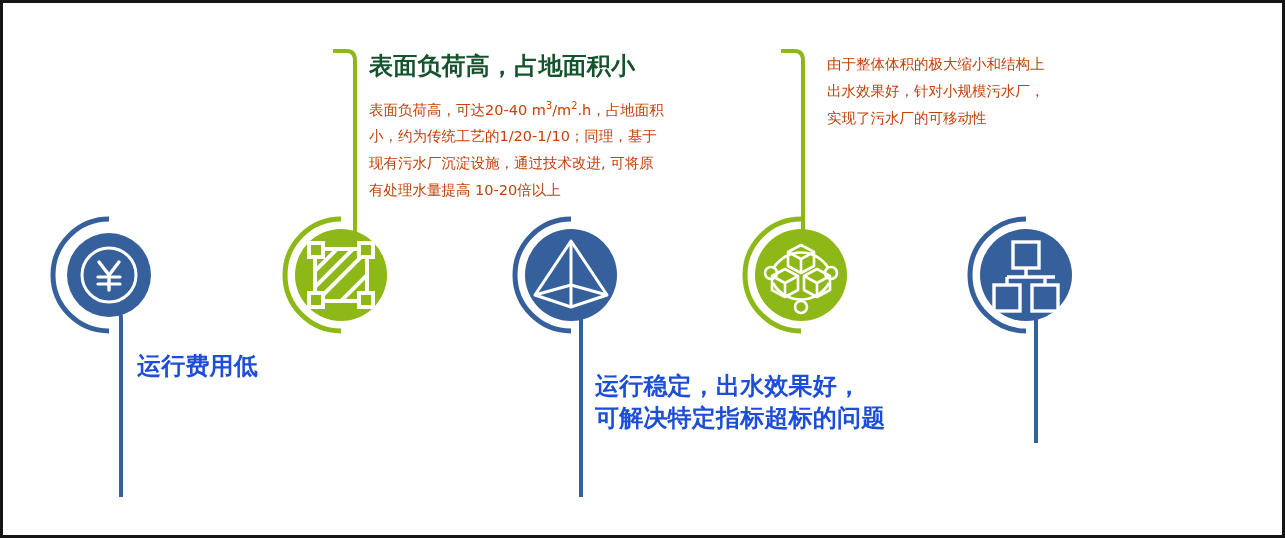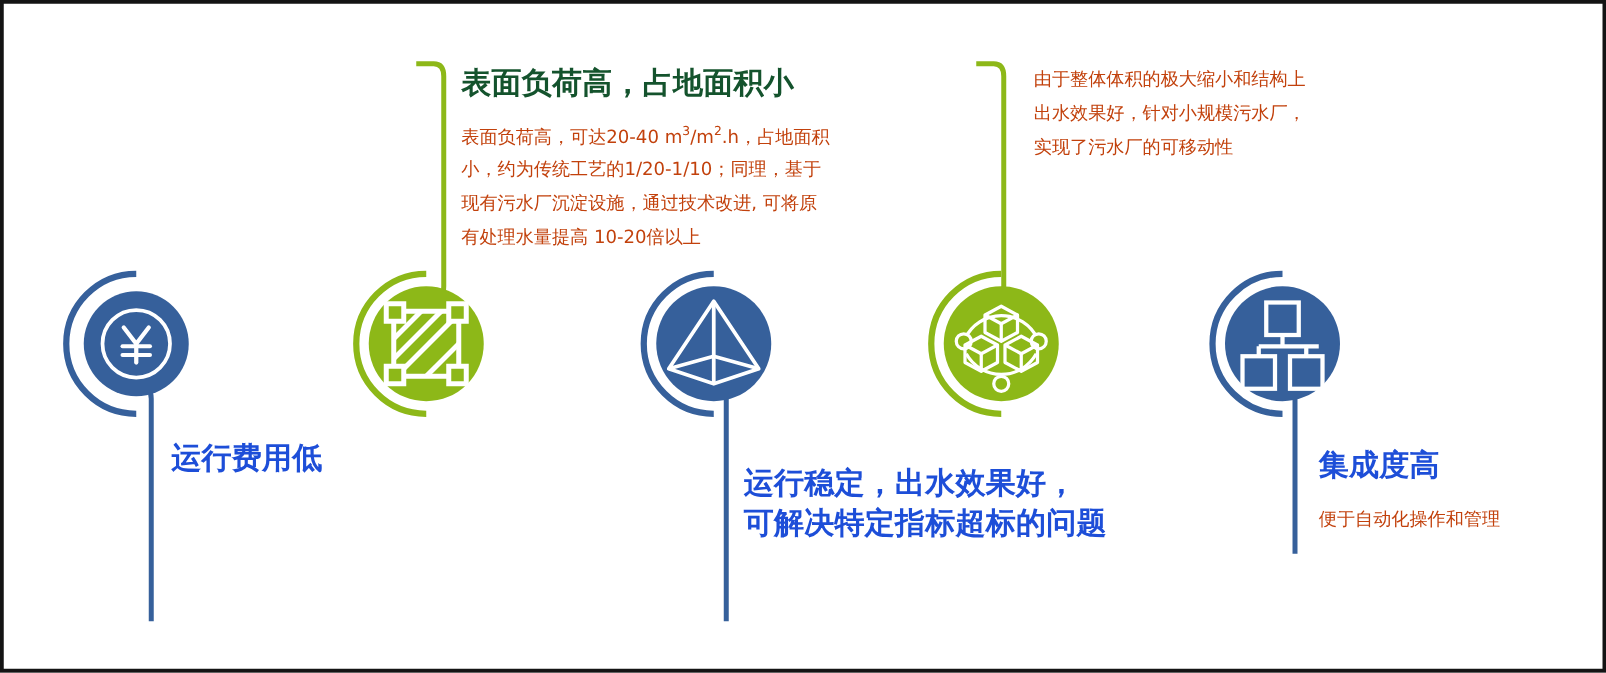--- a/index.html
+++ b/index.html
@@ -214,19 +214,15 @@
       <h2 class="block-title">运行稳定，出水效果好，
 可解决特定指标超标的问题</h2>
     </div>
 
     <div class="block green" style="left:824px; top:48px; width:300px;">
       <p class="block-body">由于整体体积的极大缩小和结构上
 出水效果好，针对小规模污水厂，
 实现了污水厂的可移动性</p>
     </div>
 
-    <div class="block blue" style="left:1052px; top:354px; width:230px;">
-      <h2 class="block-title">集成度高</h2>
-      <p class="block-body">便于自动化操作和管理</p>
-    </div>
 
   </div>
 </div>
 
 </body></html>

